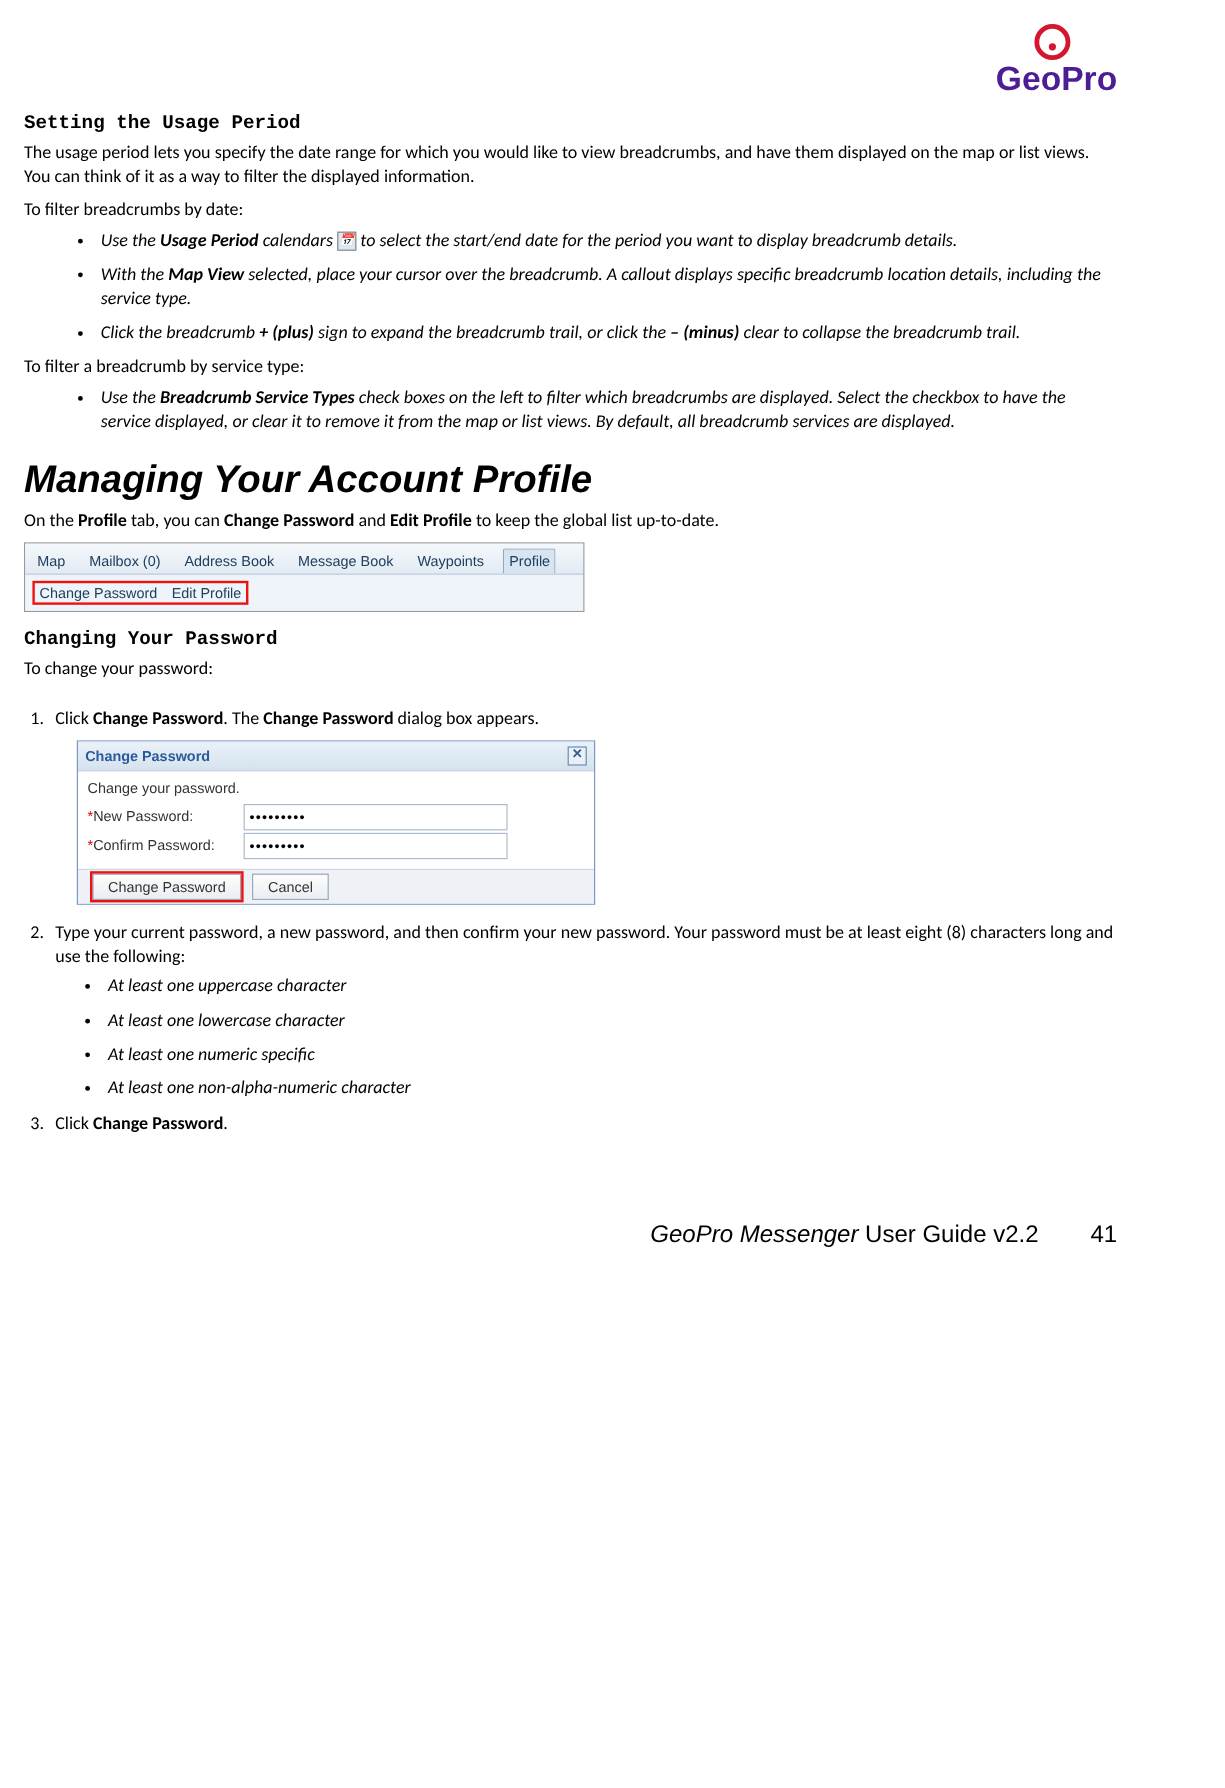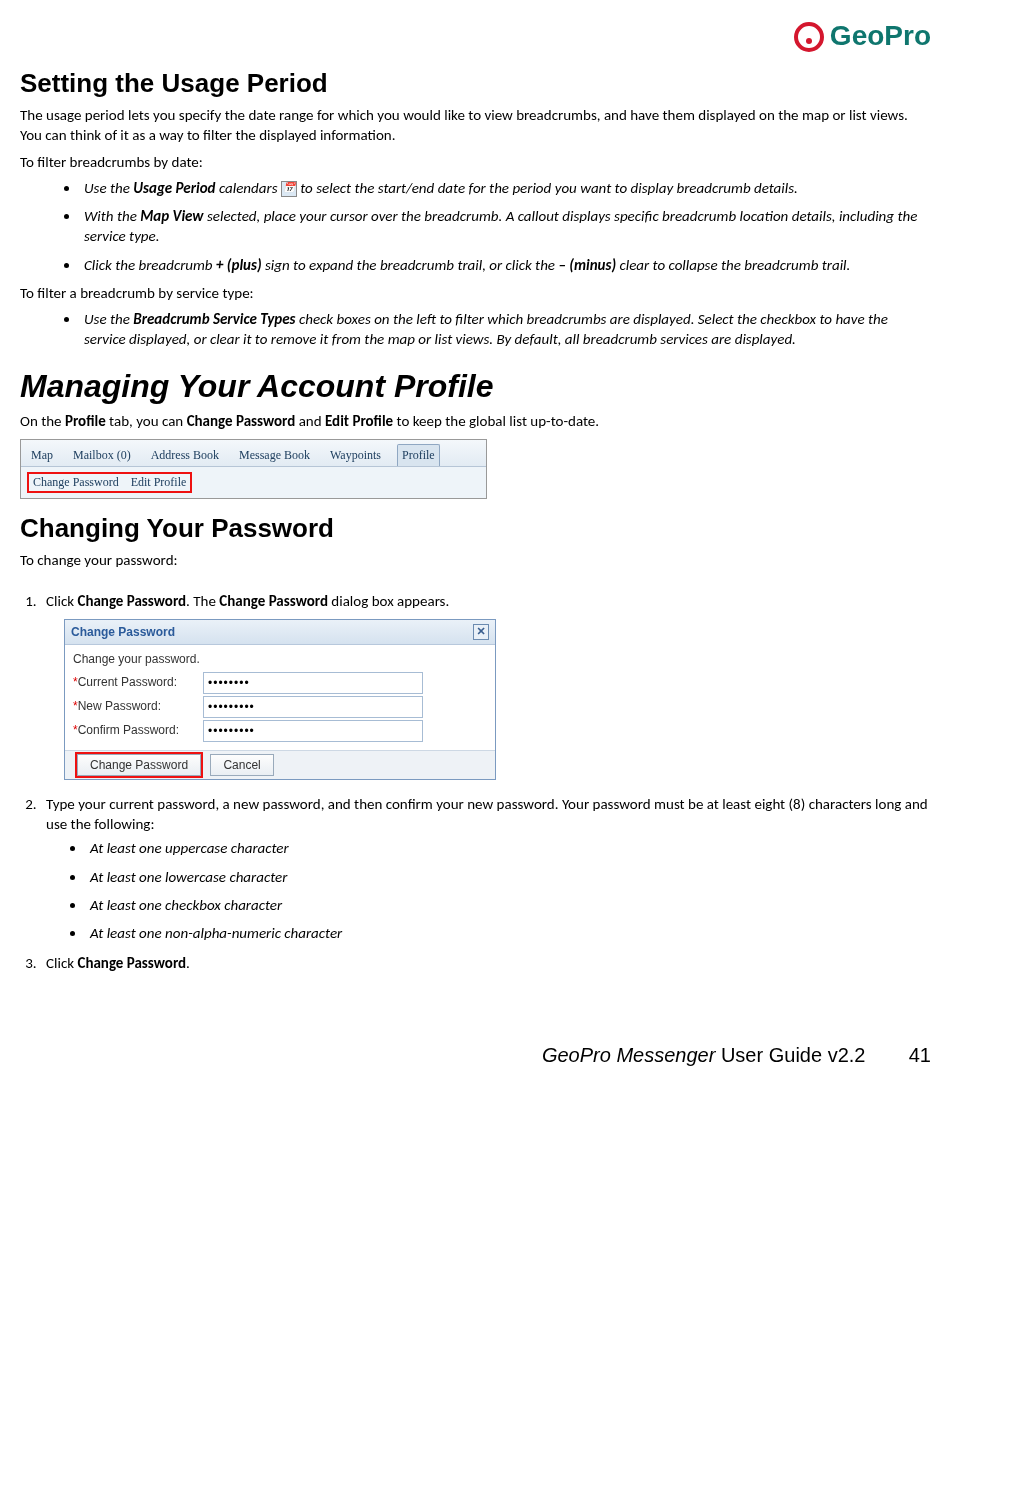--- a/index.html
+++ b/index.html
@@ -11,25 +11,26 @@
     width: 1021px;
     box-sizing: border-box;
     background: #fff;
   }
   .header {
     text-align: right;
     margin-bottom: 10px;
   }
   .logo {
     display: inline-flex;
-    align-items: flex-end;
+    align-items: center;
     font-size: 28px;
     font-weight: bold;
-    color: #0f766e;
+    color: #4c1d95;
     font-family: Arial, sans-serif;
+    flex-direction: column;
   }
   .logo-icon {
     width: 30px;
     height: 30px;
     border: 4px solid #d4172e;
     border-radius: 50%;
     display: inline-flex;
     align-items: center;
     justify-content: center;
     margin-right: 6px;
@@ -41,22 +42,22 @@
     position: absolute;
     width: 6px;
     height: 6px;
     background: #d4172e;
     border-radius: 50%;
     bottom: 4px;
     left: 50%;
     transform: translateX(-50%);
   }
   h2.section {
-    font-family: Liberation Sans, sans-serif;
-    font-size: 26px;
+    font-family: Liberation Mono, monospace;
+    font-size: 16px;
     font-weight: bold;
     margin: 12px 0 6px 0;
   }
   h2.section-italic {
     font-family: Arial, sans-serif;
     font-size: 32px;
     font-weight: bold;
     font-style: italic;
     margin: 18px 0 6px 0;
   }
@@ -98,21 +99,21 @@
     color: #b00;
   }
   .inline-icon::after { content: "📅"; font-size: 10px; position:absolute; left:1px; top:0; }
 
   
   .tabs-box {
     border: 1px solid #999;
     background: #e7eef5;
     width: 465px;
     margin: 8px 0 14px 0;
-    font-family: Liberation Serif, serif;
+    font-family: Liberation Sans, sans-serif;
     font-size: 12px;
   }
   .tabs-row {
     display: flex;
     border-bottom: 1px solid #b6c5d6;
     background: linear-gradient(#f4f8fb,#e2ebf3);
     padding: 4px 6px 0 6px;
     gap: 12px;
     align-items: flex-end;
   }
@@ -274,45 +275,41 @@
     <span>Click </span><b>Change Password</b><span>. The </span><b>Change Password</b><span> dialog box appears.</span>
 
     <div class="dialog">
       <div class="dialog-title">
         <span>Change Password</span>
         <span class="dialog-close">✕</span>
       </div>
       <div class="dialog-body">
         <div class="dialog-caption">Change your password.</div>
         <div class="form-row">
-          <div class="form-label"><span class="req">*</span><span>Current Password:</span></div>
-          <div class="form-input">••••••••</div>
-        </div>
-        <div class="form-row">
           <div class="form-label"><span class="req">*</span><span>New Password:</span></div>
           <div class="form-input">•••••••••</div>
         </div>
         <div class="form-row">
           <div class="form-label"><span class="req">*</span><span>Confirm Password:</span></div>
           <div class="form-input">•••••••••</div>
         </div>
       </div>
       <div class="dialog-buttons">
         <span class="dlg-btn primary-highlight">Change Password</span>
         <span class="dlg-btn">Cancel</span>
       </div>
     </div>
   </li>
 
   <li>
     <span>Type your current password, a new password, and then confirm your new password. Your password must be at least eight (8) characters long and use the following:</span>
     <ul class="bullets" style="padding-left:40px;">
       <li>At least one uppercase character</li>
       <li>At least one lowercase character</li>
-      <li>At least one checkbox character</li>
+      <li>At least one numeric specific</li>
       <li>At least one non-alpha-numeric character</li>
     </ul>
   </li>
 
   <li>
     <span>Click </span><b>Change Password</b><span>.</span>
   </li>
 </ol>
 
 <div class="footer">

